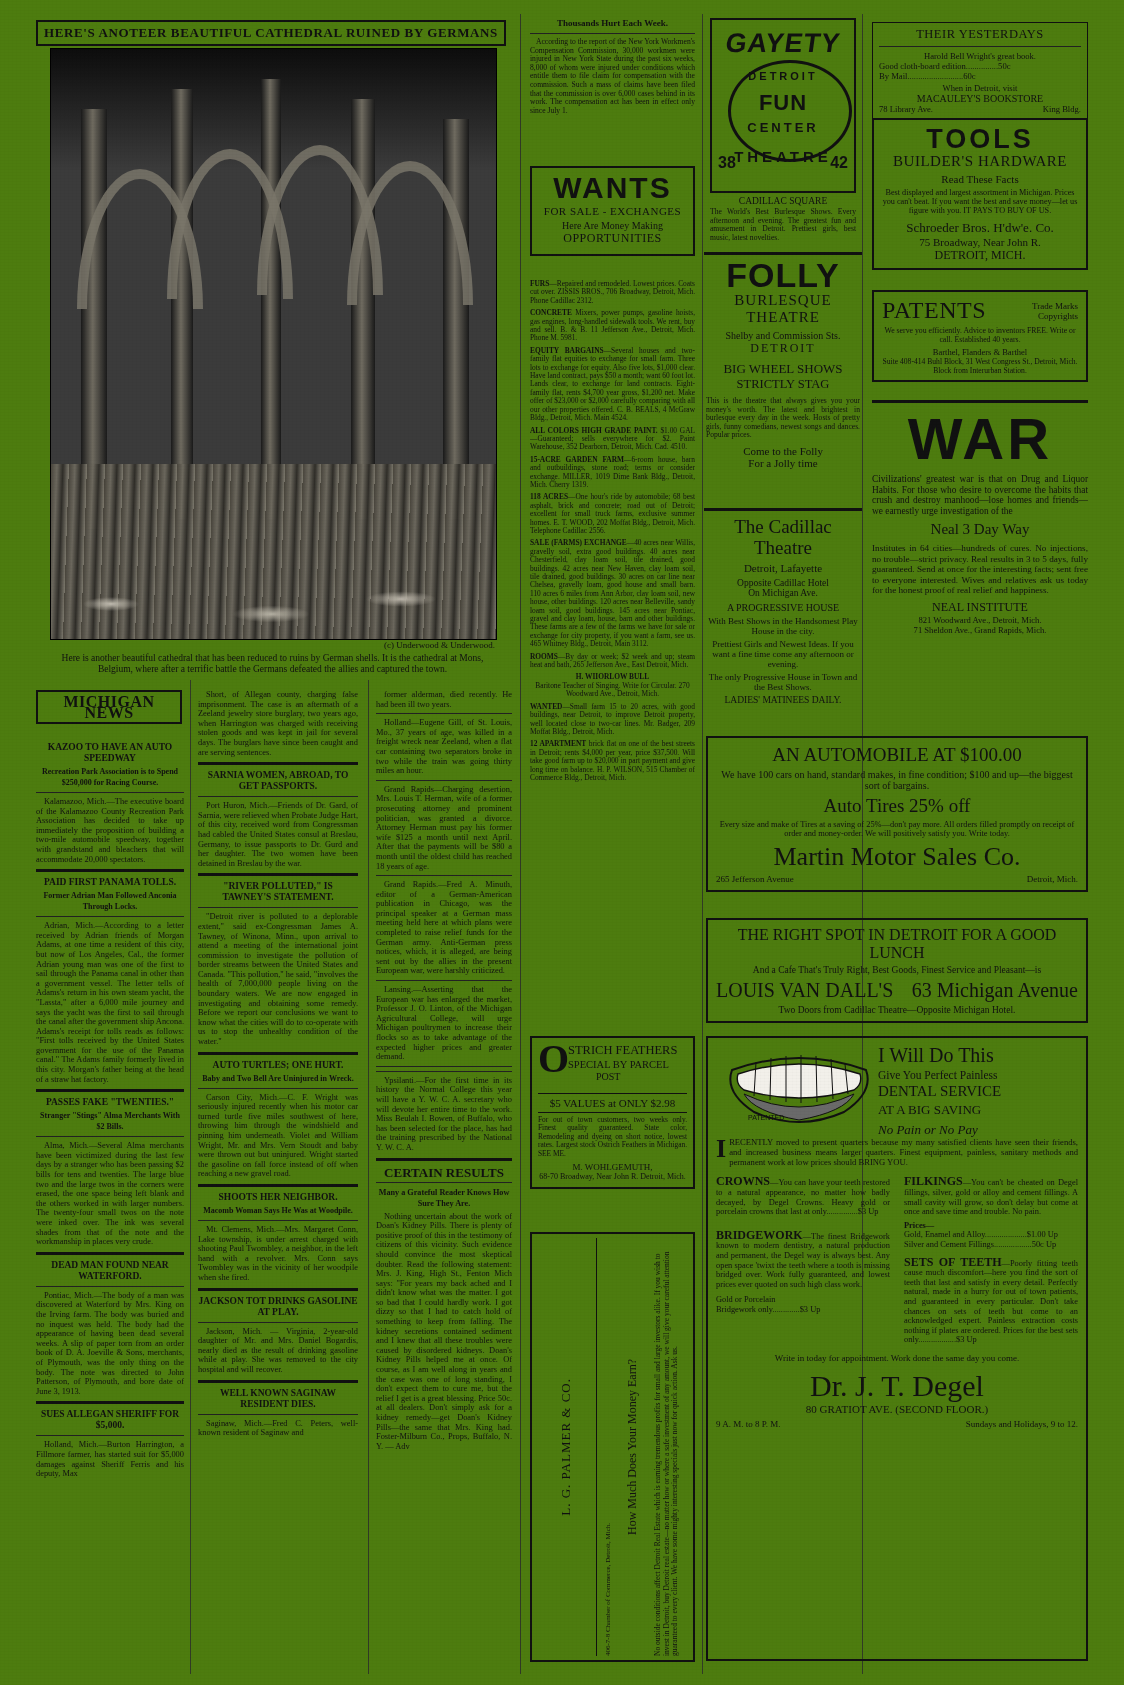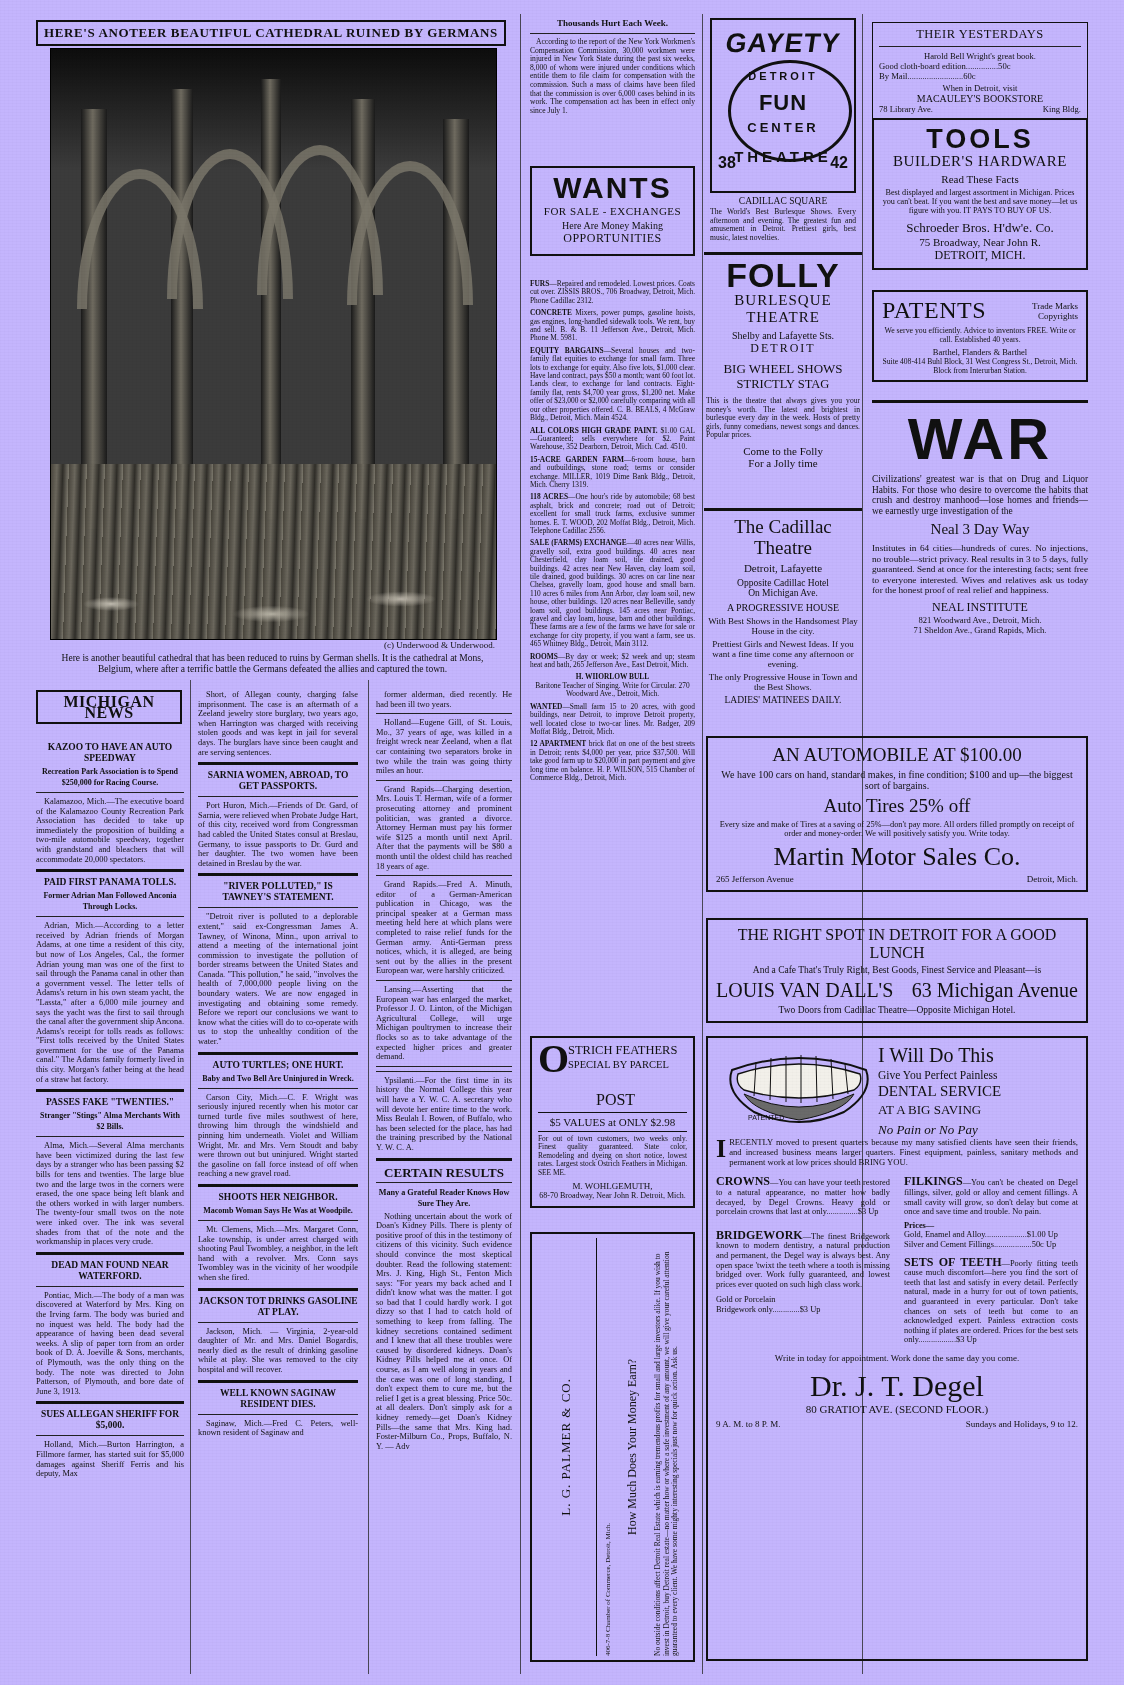--- a/index.html
+++ b/index.html
@@ -1,19 +1,19 @@
 <!DOCTYPE html>
 <html><head>
 <meta charset="utf-8">
 <style>
   html,body{margin:0;padding:0;background:#cfcdc6;}
   body{font-family:"Liberation Serif", serif;}
   #page{
     position:relative;width:1124px;height:1685px;margin:0 auto;
-    background:#c4b5fd;
+    background:#4d7c0f;
     color:#111;
     overflow:hidden;
   }
   
   #page:before{
     content:"";position:absolute;inset:0;pointer-events:none;
     background:
       repeating-linear-gradient(0deg, rgba(0,0,0,0.025) 0px, rgba(0,0,0,0.025) 1px, rgba(255,255,255,0) 1px, rgba(255,255,255,0) 3px),
       repeating-linear-gradient(90deg, rgba(0,0,0,0.02) 0px, rgba(0,0,0,0.02) 1px, rgba(255,255,255,0) 1px, rgba(255,255,255,0) 4px);
     opacity:.55;z-index:50;
@@ -266,21 +266,21 @@
     <p><b>12 APARTMENT</b> <span>brick flat on one of the best streets in Detroit; rents $4,000 per year, price $37,500. Will take good farm up to $20,000 in part payment and give long time on balance. H. P. WILSON, 515 Chamber of Commerce Bldg., Detroit, Mich.</span></p>
   </div>
 
   <div class="col adbox" style="left:530px;top:1036px;width:165px;padding:6px 6px;">
     <div style="position:relative;min-height:46px;">
       <span style="position:absolute;left:0;top:-4px;font-family:'Liberation Serif',serif;font-size:40px;font-weight:bold;line-height:38px;">O</span>
       <div style="margin-left:30px;">
         <div class="b" style="font-size:12.5px;line-height:13px;">STRICH FEATHERS</div>
         <div class="b" style="font-size:10.5px;line-height:12px;margin-top:2px;">SPECIAL BY PARCEL</div>
       </div>
-      <div class="b" style="font-size:16px;margin-left:58px;margin-top:20px;">POST</div>
+      <div class="b" style="font-size:10px;margin-left:58px;">POST</div>
     </div>
     <div class="center b" style="font-size:11px;border-top:1px solid #111;border-bottom:1px solid #111;padding:3px 0;margin:3px 0;">$5 VALUES at ONLY $2.98</div>
     <div class="classified">
         <p>For out of town customers, two weeks only. Finest quality guaranteed. State color, Remodeling and dyeing on short notice, lowest rates. Largest stock Ostrich Feathers in Michigan. SEE ME.</p>
       </div>
     <div class="center b" style="font-size:9px;">M. WOHLGEMUTH,</div>
     <div class="center" style="font-size:8px;">68-70 Broadway, Near John R. Detroit, Mich.</div>
   </div>
 
   <div class="col adbox" style="left:530px;top:1232px;width:165px;height:430px;padding:4px;">
@@ -316,21 +316,21 @@
     <div class="center b" style="font-size:9.5px;">CADILLAC SQUARE</div>
     <div class="mini center" style="margin-top:2px;">The World's Best Burlesque Shows. Every afternoon and evening. The greatest fun and amusement in Detroit. Prettiest girls, best music, latest novelties.</div>
   </div>
 
   <div class="col" style="left:704px;top:252px;width:158px;border-top:3px solid #111;"></div>
 
   <div class="col" style="left:706px;top:258px;width:154px;">
     <div class="folly-title">FOLLY</div>
     <div class="center b" style="font-size:15px;letter-spacing:1px;">BURLESQUE</div>
     <div class="center b" style="font-size:15px;letter-spacing:1px;">THEATRE</div>
-    <div class="center b" style="font-size:10px;margin-top:4px;">Shelby and Lafayette Sts.</div>
+    <div class="center b" style="font-size:10px;margin-top:4px;">Shelby and Commission Sts.</div>
     <div class="center b" style="font-size:12px;letter-spacing:2px;">DETROIT</div>
     <div class="center b" style="font-size:13px;margin-top:5px;">BIG WHEEL SHOWS</div>
     <div class="center b" style="font-size:12.5px;">STRICTLY STAG</div>
     <div class="mini center" style="margin-top:5px;">This is the theatre that always gives you your money's worth. The latest and brightest in burlesque every day in the week. Hosts of pretty girls, funny comedians, newest songs and dances. Popular prices.</div>
     <div class="center b" style="font-size:11px;margin-top:5px;">Come to the Folly</div>
     <div class="center b" style="font-size:11px;">For a Jolly time</div>
   </div>
 
   <div class="col" style="left:704px;top:508px;width:158px;border-top:3px solid #111;"></div>
 

